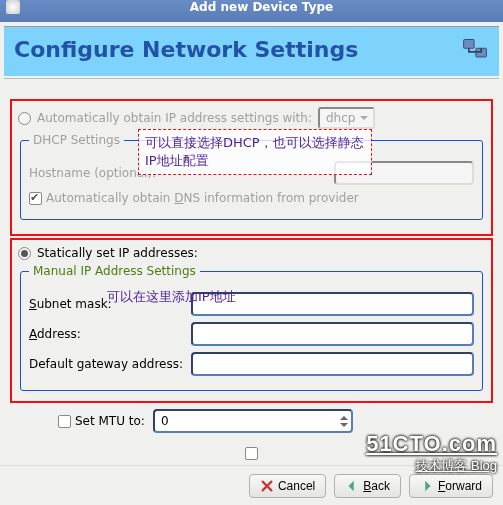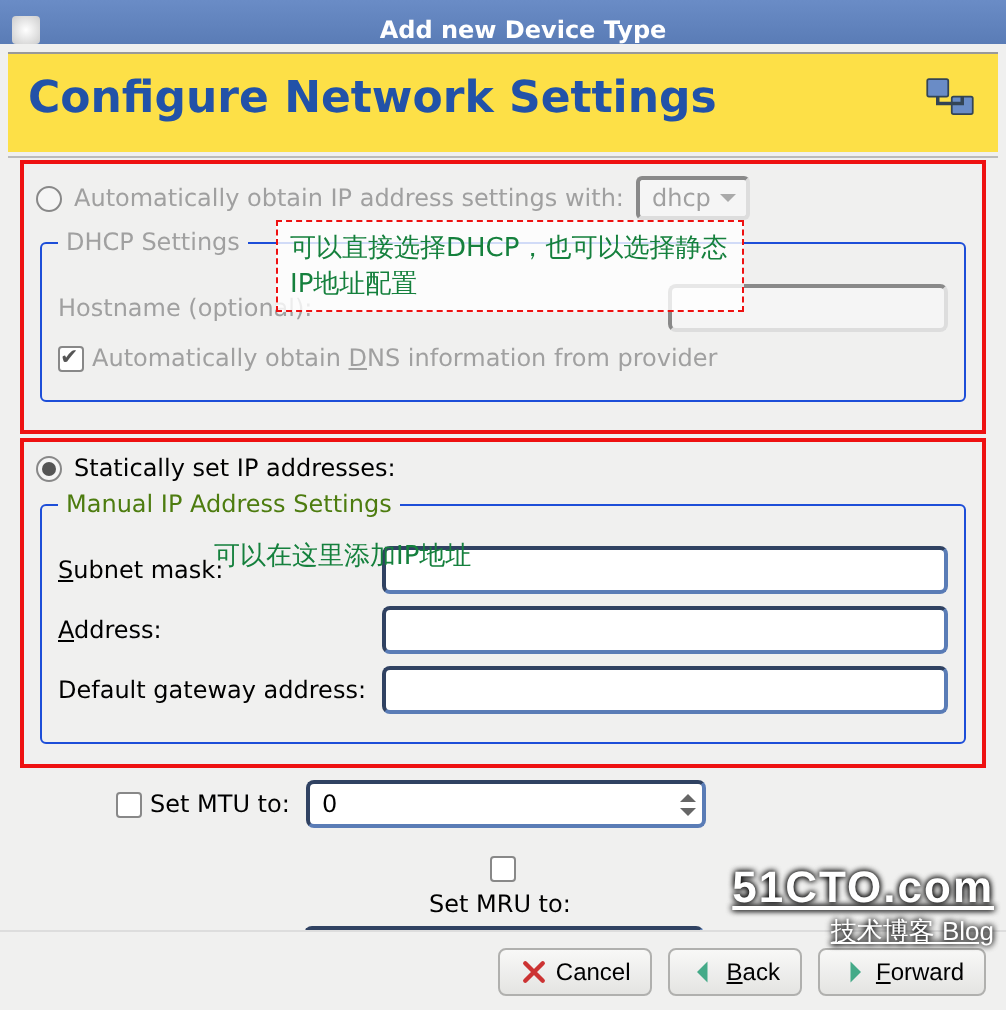--- a/index.html
+++ b/index.html
@@ -1,26 +1,26 @@
 <!DOCTYPE html>
 <html><head>
 <meta charset="utf-8">
 <style>
   * { box-sizing: border-box; margin: 0; padding: 0; }
   body { font-family: "DejaVu Sans", Arial, sans-serif; font-size: 12px; background: #fff; width: 503px; height: 505px; overflow: hidden; position: relative; }
-  .titlebar { height: 22px; background: linear-gradient(#6a8cc6,#5a7cb6); color: #fff; display: flex; align-items: flex-end; padding: 0 6px; font-size: 12px; }
+  .titlebar { height: 22px; background: linear-gradient(#6a8cc6,#5a7cb6); color: #fff; display: flex; align-items: flex-start; padding: 0 6px; font-size: 12px; }
   .titlebar .icon { width: 14px; height: 14px; background: radial-gradient(#fff,#ccc); border-radius: 2px; margin-right: 6px; }
   .titlebar .title { flex: 1; text-align: center; font-weight: bold; }
   .client { background: #f0f0ef; position: absolute; top: 22px; left: 0; right: 0; bottom: 0; padding: 4px 4px 0 4px; }
-  .header { background: #fde047; border-top: 1px solid #999; display: flex; align-items: center; padding: 6px 10px 10px 10px; height: 50px; }
+  .header { background: #7dd3fc; border-top: 1px solid #999; display: flex; align-items: center; padding: 6px 10px 10px 10px; height: 50px; }
   .header h1 { color: #2252a8; font-size: 22px; font-weight: bold; flex: 1; }
   .header .hicon { width: 28px; height: 28px; }
   .header .hicon svg { width: 28px; height: 28px; }
   .scrollarea { position: absolute; top: 56px; bottom: 40px; left: 4px; right: 4px; border-top: 1px solid #bbb; }
-  .redbox { border: 2px solid #e11; margin: 1px 6px 2px 6px; padding: 4px 6px 6px 6px; position: relative; }
+  .redbox { border: 2px solid #e11; margin: 20px 6px 2px 6px; padding: 4px 6px 6px 6px; position: relative; }
   .radio-row { display: flex; align-items: center; gap: 6px; margin: 2px 0 2px 0; }
   .radio, .checkbox { width: 13px; height: 13px; display: inline-block; position: relative; }
   .radio { border: 1px solid #888; border-radius: 50%; background: #f5f5f5; }
   .radio.checked::after { content: ''; position: absolute; top: 2px; left: 2px; width: 7px; height: 7px; background: #555; border-radius: 50%; }
   .checkbox { border: 1px solid #888; border-radius: 2px; background: #fff; }
   .checkbox.checked::after { content: '✔'; position: absolute; top: -2px; left: 0; font-size: 11px; color: #555; }
   .disabled { color: #a0a0a0; }
   .combo { border: 2px inset #ddd; background: #f5f5f5; padding: 2px 18px 2px 6px; position: relative; border-radius: 3px; min-width: 56px; }
   .combo::after { content: ''; position: absolute; right: 5px; top: 7px; border: 4px solid transparent; border-top-color: #aaa; }
   fieldset { border: 1px solid #1d4ed8; border-radius: 3px; margin: 4px 2px; padding: 8px 8px 8px 8px; }
@@ -29,21 +29,21 @@
   .frow { display: flex; align-items: center; margin: 6px 0; gap: 4px; }
   .frow label { white-space: nowrap; }
   .txt { flex: 1; height: 24px; border: 2px inset #5a7cb6; border-radius: 4px; background: #fff; padding: 0 4px; }
   .txt.dis { border-color: #ddd; background: #f5f5f5; }
   .spin { width: 200px; height: 24px; border: 2px inset #5a7cb6; border-radius: 4px; background: #fff; display: flex; align-items: center; padding: 0 2px; position: relative; }
   .spin .val { flex: 1; padding: 0 4px; }
   .spin .arrows { position: absolute; right: 3px; top: 1px; display: flex; flex-direction: column; gap: 0; }
   .spin .arrows span { width: 0; height: 0; border: 4px solid transparent; }
   .spin .arrows .up { border-bottom-color: #666; }
   .spin .arrows .dn { border-top-color: #666; margin-top: 3px; }
-  .annot { position: absolute; color: #15803d; font-size: 13px; pointer-events: none; }
+  .annot { position: absolute; color: #4c1d95; font-size: 13px; pointer-events: none; }
   .dashed { border: 1px dashed #e11; background: rgba(255,255,255,0.8); padding: 4px 6px; }
   .toolbar { position: absolute; left: 0; right: 0; bottom: 0; height: 40px; display: flex; justify-content: flex-end; align-items: center; gap: 8px; padding: 0 10px; border-top: 1px solid #ddd; background: #f0f0ef; }
   .btn { background: linear-gradient(#f8f8f7,#e4e4e2); border: 1px solid #b0b0ae; border-radius: 4px; padding: 4px 10px; display: flex; align-items: center; gap: 4px; font-size: 12px; text-align: center; }
   .btn svg { width: 14px; height: 14px; }
   .watermark { position: absolute; right: 6px; bottom: 30px; color: #fff; text-shadow: 0 0 3px #000, 0 0 3px #000; font-family: sans-serif; text-align: right; pointer-events: none; text-decoration: underline; }
   .watermark .l1 { font-size: 22px; font-weight: bold; letter-spacing: 1px; }
   .watermark .l2 { font-size: 13px; }
   .underline-span { text-decoration: underline; }
   .addr-col { width: 158px; display: inline-block; }
 </style>

